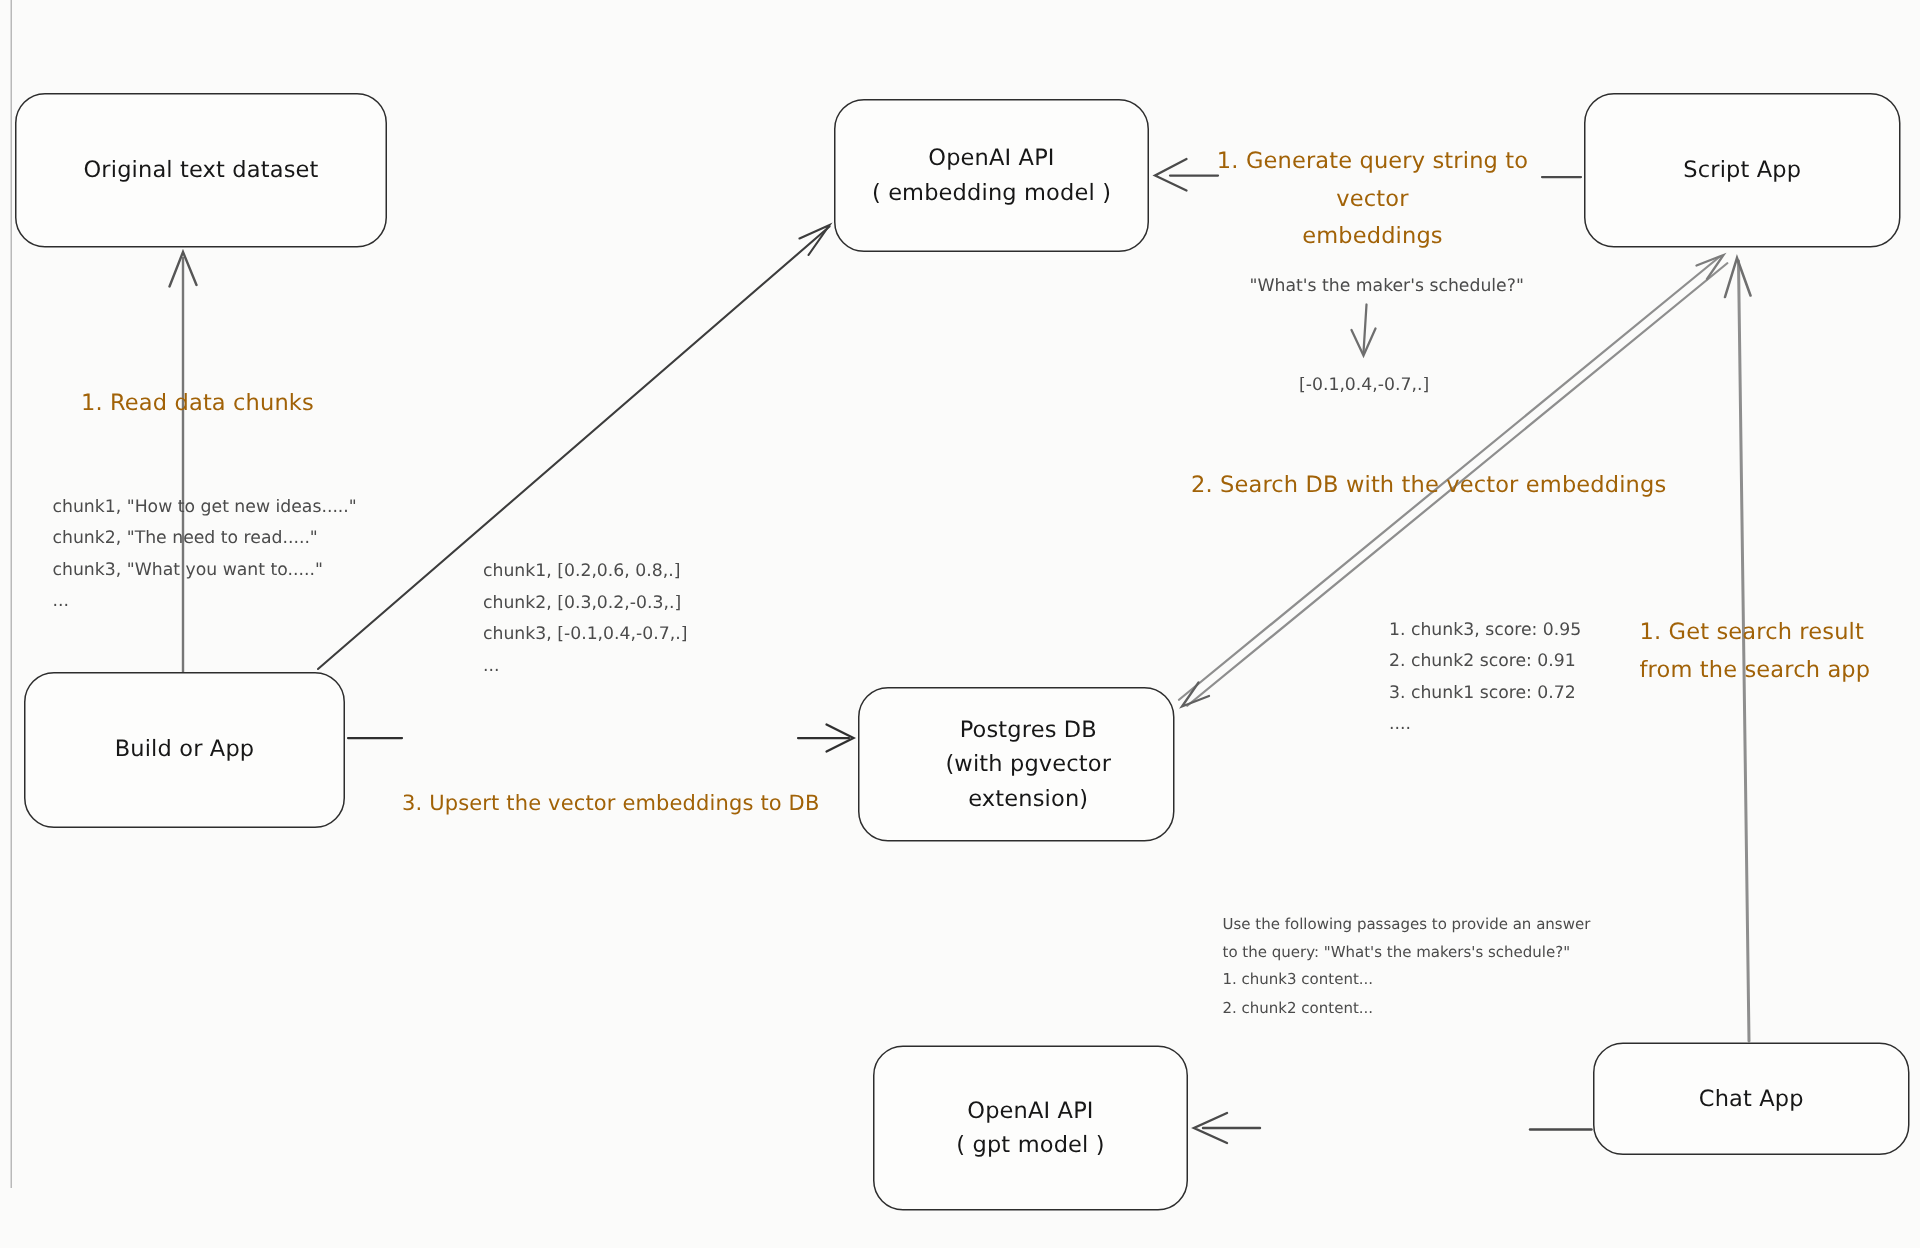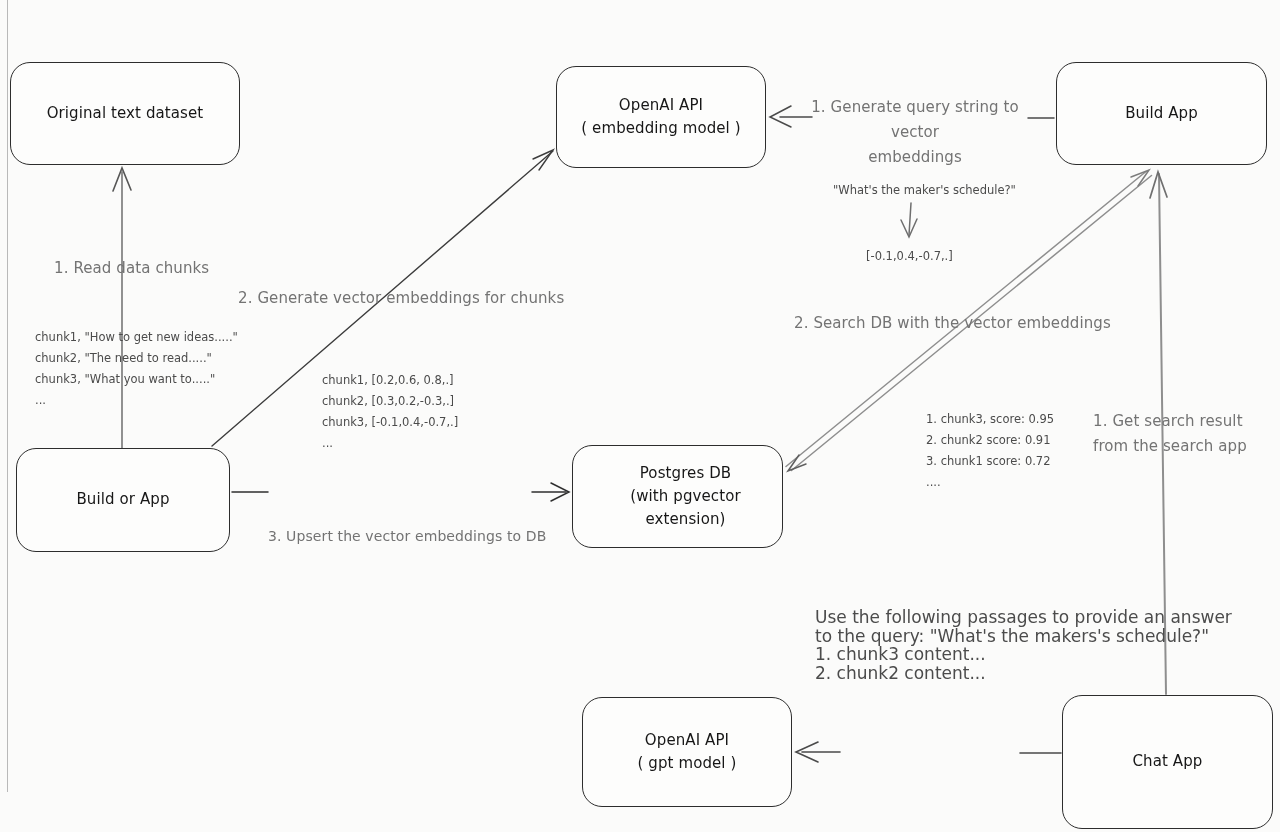--- a/index.html
+++ b/index.html
@@ -12,27 +12,27 @@
   .edge-line{position:absolute;left:7px;top:0;width:1px;height:792px;background:#b9b9b9;}
   svg.wires{position:absolute;left:0;top:0;width:1280px;height:832px;pointer-events:none;}
   .node{
     position:absolute;display:flex;align-items:center;justify-content:center;
     border:1.7px solid #2d2d2d;border-radius:20px;background:#fdfdfc;
     box-sizing:border-box;text-align:center;
   }
   .node-label{white-space:pre-line;font-size:15px;line-height:1.55;color:#171717;letter-spacing:.1px;}
   .edge-label{
     position:absolute;white-space:pre-line;font-size:15px;line-height:25px;
-    color:#737373;letter-spacing:.1px;
+    color:#a16207;letter-spacing:.1px;
   }
   .edge-label.center{text-align:center;}
   .annotation{
     position:absolute;white-space:pre-line;font-size:11.5px;line-height:21px;color:#4b4b4b;
   }
-  .annotation.tight{line-height:18.5px;font-size:17px;}
+  .annotation.tight{line-height:18.5px;font-size:10px;}
 </style>
 </head>
 <body>
 
 <div class="stage">
 
   <div class="edge-line"></div>
 
   <svg class="wires" viewBox="0 0 1280 832">
 
@@ -75,54 +75,53 @@
       <polyline points="1150,198 1158,172 1167,197" stroke-width="1.7" stroke="#6f6f6f"></polyline>
     </g>
 
     <g stroke="#4a4a4a" stroke-width="1.6" fill="none" stroke-linecap="round">
       <line x1="1061" y1="753" x2="1020" y2="753"></line>
       <line x1="840" y1="752" x2="802" y2="752"></line>
       <polyline points="818,742 796,752 818,762"></polyline>
     </g>
   </svg>
 
-  <div class="node" style="left:10px;top:62px;width:230px;height:103px;">
+  <div class="node" style="left:10px;top:62px;width:248px;height:103px;">
     <span class="node-label">Original text dataset</span>
   </div>
 
   <div class="node" style="left:556px;top:66px;width:210px;height:102px;">
     <span class="node-label">OpenAI API
 ( embedding model )</span>
   </div>
 
   <div class="node" style="left:1056px;top:62px;width:211px;height:103px;">
-    <span class="node-label">Build App</span>
+    <span class="node-label">Script App</span>
   </div>
 
   <div class="node" style="left:16px;top:448px;width:214px;height:104px;">
     <span class="node-label">Build or App</span>
   </div>
 
-  <div class="node" style="left:572px;top:445px;width:211px;height:103px;padding-left:16px;">
+  <div class="node" style="left:572px;top:458px;width:211px;height:103px;padding-left:16px;">
     <span class="node-label">Postgres DB
 (with pgvector extension)</span>
   </div>
 
   <div class="node" style="left:582px;top:697px;width:210px;height:110px;">
     <span class="node-label">OpenAI API
 ( gpt model )</span>
   </div>
 
-  <div class="node" style="left:1062px;top:695px;width:211px;height:134px;">
+  <div class="node" style="left:1062px;top:695px;width:211px;height:75px;">
     <span class="node-label">Chat App</span>
   </div>
 
   <div class="edge-label" style="left:54px;top:256px;">1. Read data chunks</div>
 
-  <div class="edge-label" style="left:238px;top:286px;">2. Generate vector embeddings for chunks</div>
 
   <div class="edge-label" style="left:268px;top:480px;font-size:14px;margin-top:44px;">3. Upsert the vector embeddings to DB</div>
 
   <div class="edge-label center" style="left:795px;top:95px;width:240px;">1. Generate query string to vector
 embeddings</div>
 
   <div class="edge-label" style="left:794px;top:311px;">2. Search DB with the vector embeddings</div>
 
   <div class="edge-label" style="left:1093px;top:409px;">1. Get search result
 from the search app</div>

